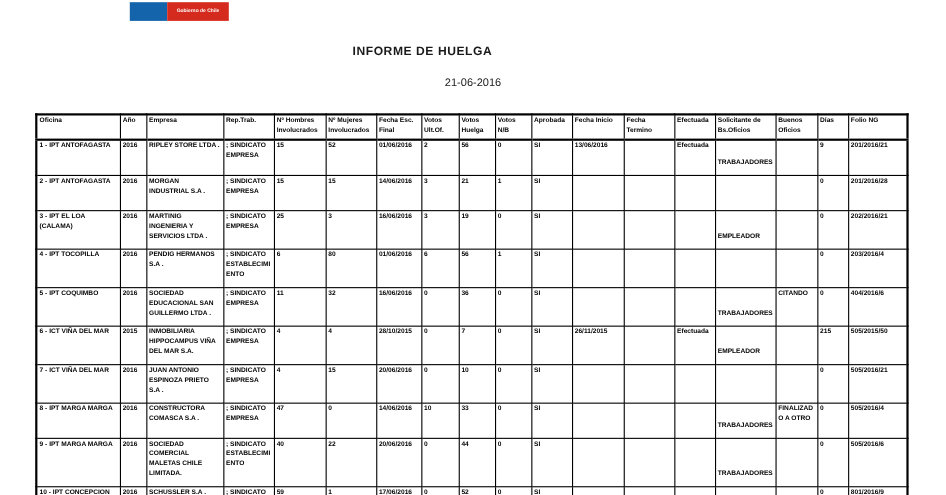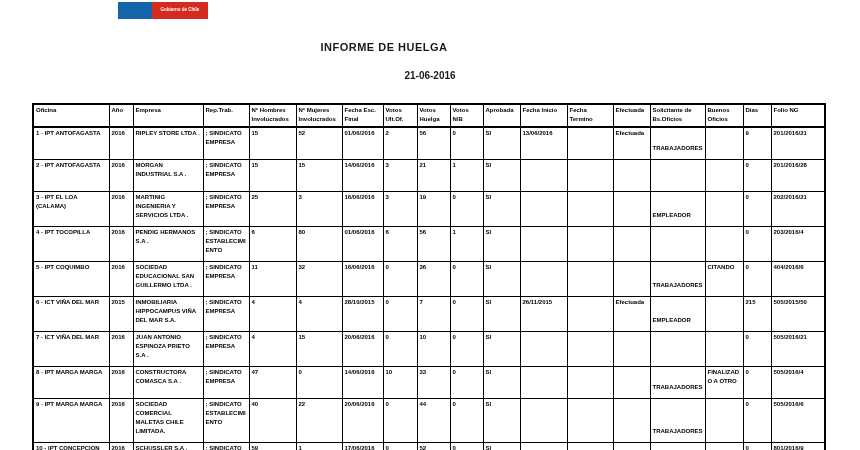--- a/index.html
+++ b/index.html
@@ -12,21 +12,21 @@
   
   .logo { position:absolute; left:118px; top:2px; height:17px; display:flex; }
   .logo-blue { width:34px; height:17px; background:#1464ac; }
   .logo-red  { width:56px; height:17px; background:#d52b1e; color:#fff;
                font-size:4.5px; font-weight:bold; display:flex; align-items:center;
                justify-content:center; text-align:center; line-height:1; }
   
   .title { position:absolute; top:41px; left:0; width:768px; text-align:center;
            font-size:11px; font-weight:bold; color:#1a1a1a; letter-spacing:0.5px; }
   .date  { position:absolute; top:70px; left:0; width:860px; text-align:center;
-           font-size:10px; font-weight:bold; color:#1a1a1a; }
+           font-size:10px; font-weight:normal; color:#1a1a1a; }
   
   .tbl-wrap { position:absolute; left:32px; top:103px; width:792px; }
   table { border-collapse:collapse; table-layout:fixed; width:792px;
           border:2px solid #000; }
   th, td {
     border:1px solid #000;
     font-size:6px; line-height:1.5;
     padding:1px 2px 6px 2px;
     vertical-align:top; text-align:left;
     word-wrap:break-word; overflow:hidden;

